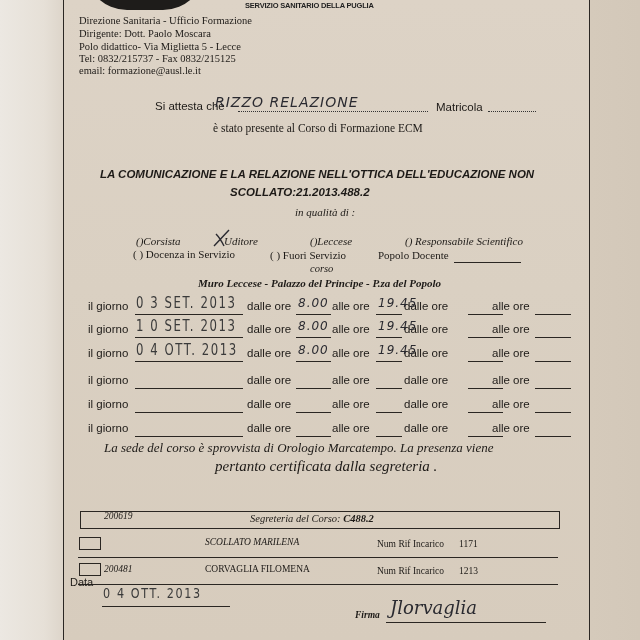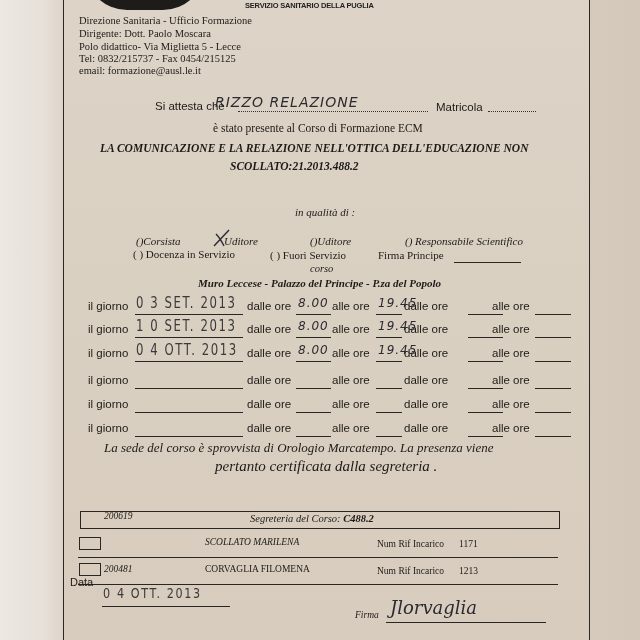--- a/index.html
+++ b/index.html
@@ -31,60 +31,60 @@
     .logo {
       position:absolute; left:85px; top:-32px; width:120px; height:42px;
       background:#1e1c1a; border-radius:0 0 60px 60px;
     }
     .logo-label { left:245px; top:1px; font-size:7.5px; font-weight:bold; color:#222; letter-spacing:-0.2px; }
     .hdr { left:79px; font-size:10.5px; font-family:"Liberation Serif", serif; }
     .row { position:absolute; left:88px; font-size:11.5px; height:16px; }
     .row span { position:absolute; white-space:nowrap; }
     .line { position:absolute; border-bottom:1px solid #2a2622; height:0; }
     .box { position:absolute; width:20px; height:11px; border:1px solid #2a2622; }
-    .title { font-family:Liberation Serif, serif; font-weight:bold; font-style:italic; font-size:11.5px; }
+    .title { font-family:Liberation Sans, sans-serif; font-weight:bold; font-style:italic; font-size:11.5px;margin-top:26px; }
   </style>
 </head>
 <body>
 
 <div class="margin-left"></div>
 <div class="paper"></div>
 <div class="margin-right"></div>
 
 <div class="logo"></div>
 <div class="abs logo-label">SERVIZIO SANITARIO DELLA PUGLIA</div>
 <div class="abs hdr" style="top:15px">Direzione Sanitaria - Ufficio Formazione</div>
 <div class="abs hdr" style="top:28px">Dirigente: Dott. Paolo Moscara</div>
 <div class="abs hdr" style="top:41px">Polo didattico- Via Miglietta 5 - Lecce</div>
-<div class="abs hdr" style="top:53px">Tel: 0832/215737 - Fax 0454/215125</div>
+<div class="abs hdr" style="top:53px">Tel: 0832/215737 - Fax 0832/215125</div>
 <div class="abs hdr" style="top:65px">email: formazione@ausl.le.it</div>
 
 <div class="abs" style="left:155px;top:100px;font-size:11.5px">Si attesta che</div>
 <div class="abs" style="left:238px;top:111px;width:190px;border-bottom:1px dotted #333"></div>
 <div class="abs hand" style="left:215px;top:94px;font-size:14px">RIZZO RELAZIONE</div>
 <div class="abs" style="left:436px;top:101px;font-size:11.5px">Matricola</div>
 <div class="abs" style="left:488px;top:111px;width:48px;border-bottom:1px dotted #333"></div>
 <div class="abs serif" style="left:213px;top:122px;font-size:11.5px">è stato presente al Corso di Formazione ECM</div>
 
 <div class="abs title" style="left:100px;top:142px">LA COMUNICAZIONE E LA RELAZIONE NELL'OTTICA DELL'EDUCAZIONE NON</div>
 <div class="abs title" style="left:230px;top:160px">SCOLLATO:21.2013.488.2</div>
 
 <div class="abs serif" style="left:295px;top:206px;font-size:11px;font-style:italic">in qualità di :</div>
 <div class="abs serif" style="left:136px;top:235px;font-size:11px;font-style:italic">()Corsista</div>
 <div class="abs" style="left:212px;top:228px;width:20px;height:20px">
   <svg width="20" height="20" viewBox="0 0 20 20">
       <path d="M2 18 L17 2 M4 6 Q8 10 12 18" stroke="#2a2a30" stroke-width="1.4" fill="none"></path>
     </svg>
 </div>
 <div class="abs serif" style="left:224px;top:235px;font-size:11px;font-style:italic">Uditore</div>
-<div class="abs serif" style="left:310px;top:235px;font-size:11px;font-style:italic">()Uditore</div>
+<div class="abs serif" style="left:310px;top:235px;font-size:11px;font-style:italic">()Leccese</div>
 <div class="abs serif" style="left:405px;top:235px;font-size:11px;font-style:italic">() Responsabile Scientifico</div>
 <div class="abs serif" style="left:133px;top:248px;font-size:11px">( ) Docenza in Servizio</div>
 <div class="abs serif" style="left:270px;top:249px;font-size:11px">( ) Fuori Servizio</div>
-<div class="abs serif" style="left:378px;top:249px;font-size:11px">Firma Principe</div>
+<div class="abs serif" style="left:378px;top:249px;font-size:11px">Popolo Docente</div>
 <div class="line" style="left:454px;top:262px;width:67px"></div>
 
 <div class="abs serif" style="left:310px;top:263px;font-size:10.5px;font-style:italic">corso</div>
 <div class="abs serif" style="left:198px;top:277px;font-size:11px;font-style:italic;font-weight:bold">Muro Leccese - Palazzo del Principe - P.za del Popolo</div>
 
 <div id="sessions">
     <div class="row" style="top: 300px;">
       <span style="left: 0px;">il giorno</span>
       <span style="left: 159px;">dalle ore</span>
       <span style="left: 244px;">alle ore</span>
@@ -186,15 +186,15 @@
 <div class="box" style="left:79px;top:563px"></div>
 <div class="abs serif" style="left:104px;top:564px;font-size:9.5px;font-style:italic">200481</div>
 <div class="abs serif" style="left:205px;top:564px;font-size:9.5px;">CORVAGLIA FILOMENA</div>
 <div class="abs serif" style="left:377px;top:566px;font-size:9.5px">Num Rif Incarico</div>
 <div class="abs serif" style="left:459px;top:566px;font-size:9.5px">1213</div>
 <div class="line" style="left:78px;top:584px;width:480px"></div>
 
 <div class="abs" style="left:70px;top:576px;font-size:11px">Data</div>
 <div class="abs stamp" style="left:103px;top:585px;font-size:14px;transform:scaleX(0.8);transform-origin:left">0 4 OTT. 2013</div>
 <div class="line" style="left:102px;top:606px;width:128px"></div>
-<div class="abs serif" style="left:355px;top:610px;font-size:9.5px;font-style:italic;font-weight:normal">Firma</div>
+<div class="abs serif" style="left:355px;top:610px;font-size:9.5px;font-style:italic;font-weight:bold">Firma</div>
 <div class="abs hand" style="left:390px;top:597px;font-size:18px;font-family:'DejaVu Serif',serif;letter-spacing:0">Jlorvaglia</div>
 <div class="line" style="left:386px;top:622px;width:160px"></div>
 
 </body></html>

